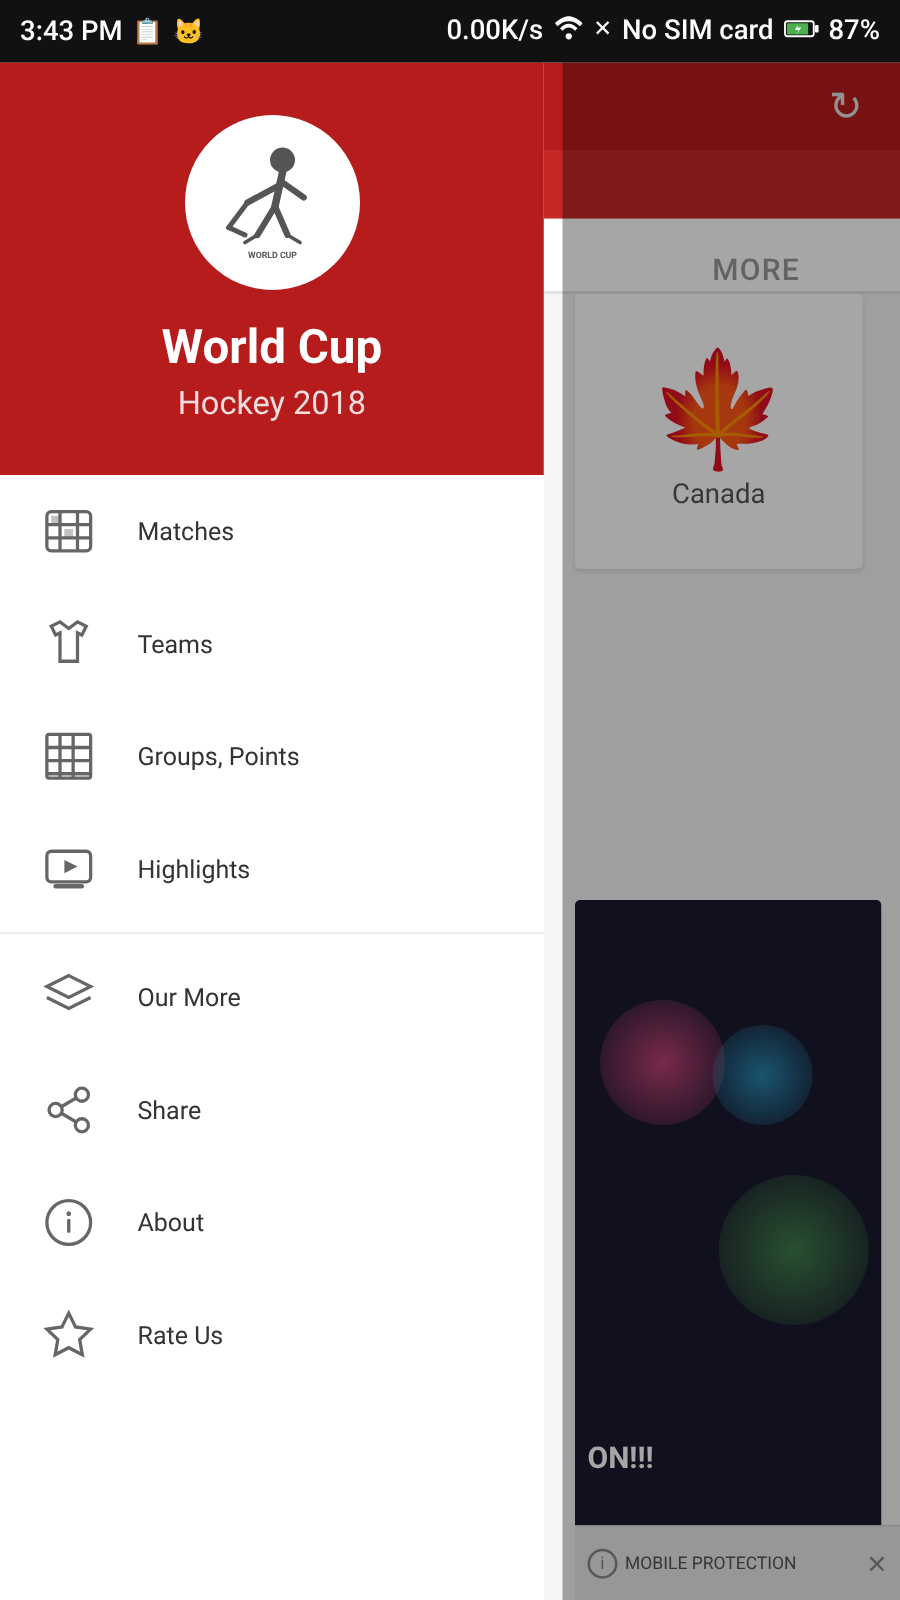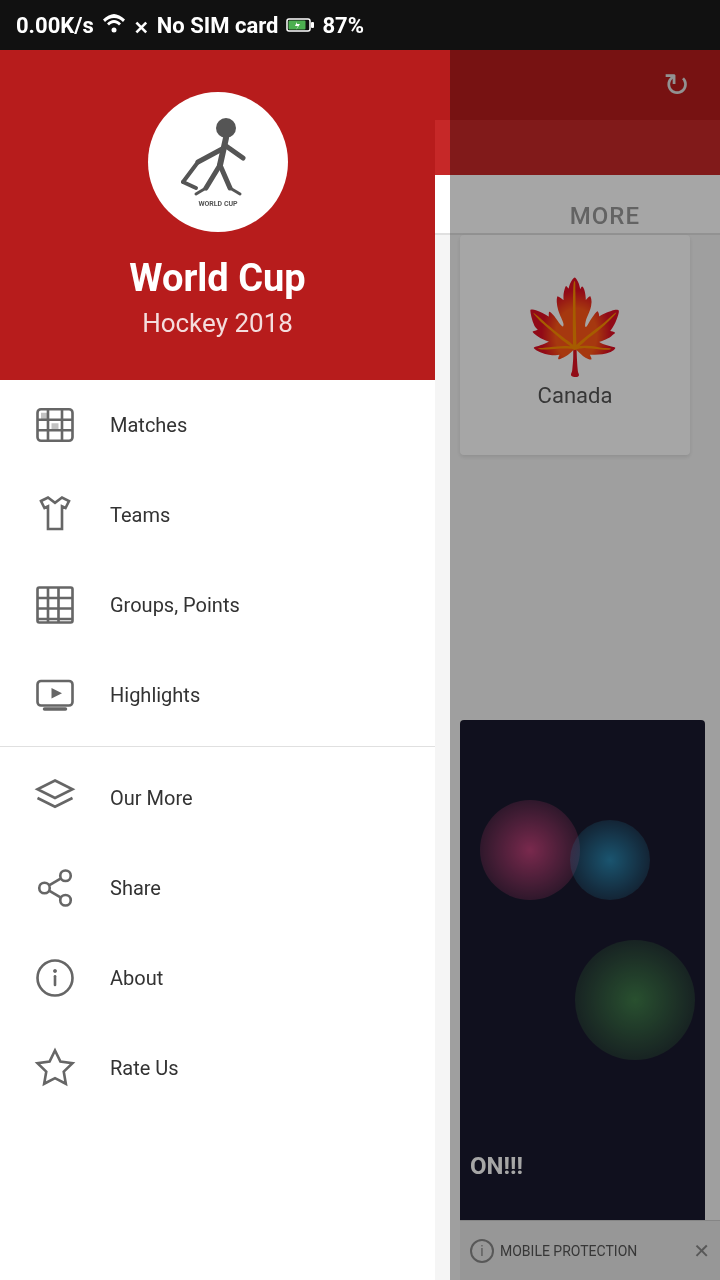--- a/index.html
+++ b/index.html
@@ -22,21 +22,21 @@
       align-items: center;
       justify-content: space-between;
       padding: 0 16px;
       color: white;
       font-size: 22px;
       font-weight: 500;
       position: relative;
       z-index: 100;
     }
     .status-left { display: flex; align-items: center; gap: 8px; }
-    .status-right { display: flex; align-items: flex-end; gap: 8px; font-weight: bold; }
+    .status-right { display: flex; align-items: flex-start; gap: 8px; }
 
     
     .app-container {
       width: 720px;
       height: 1230px;
       position: relative;
       display: flex;
     }
 
     
@@ -304,20 +304,25 @@
     .divider {
       height: 1px;
       background: #e0e0e0;
       margin: 6px 0;
     }
   </style>
 </head>
 <body>
 
 <div class="status-bar">
+  <div class="status-left">
+    <span>3:43 PM</span>
+    <span style="font-size:20px;">📋</span>
+    <span style="font-size:20px;">🐱</span>
+  </div>
   <div class="status-right">
     <span>0.00K/s</span>
     <span>
       <svg width="24" height="20" viewBox="0 0 24 20" fill="white">
         <path d="M1 6.5C4.48 3.12 9.01 1 12 1s7.52 2.12 11 5.5L21 9c-2.5-2.5-5.5-4-9-4s-6.5 1.5-9 4L1 6.5z"></path>
         <path d="M5 10.5C7.1 8.5 9.4 7 12 7s4.9 1.5 7 3.5L17 12.5c-1.3-1.4-3-2.5-5-2.5s-3.7 1.1-5 2.5L5 10.5z"></path>
         <circle cx="12" cy="17" r="2.5"></circle>
       </svg>
     </span>
     <span style="font-size:18px;">✕</span>

